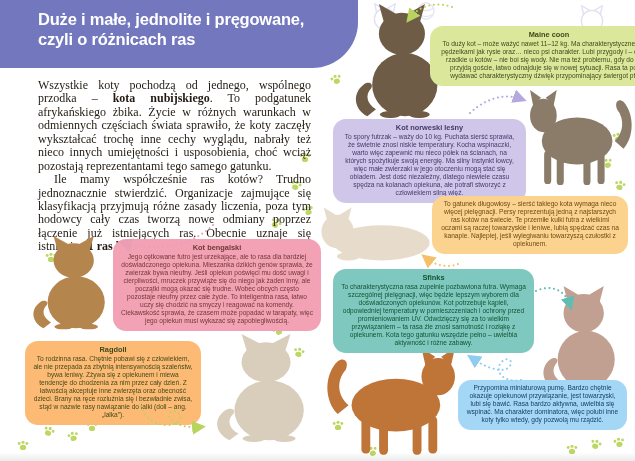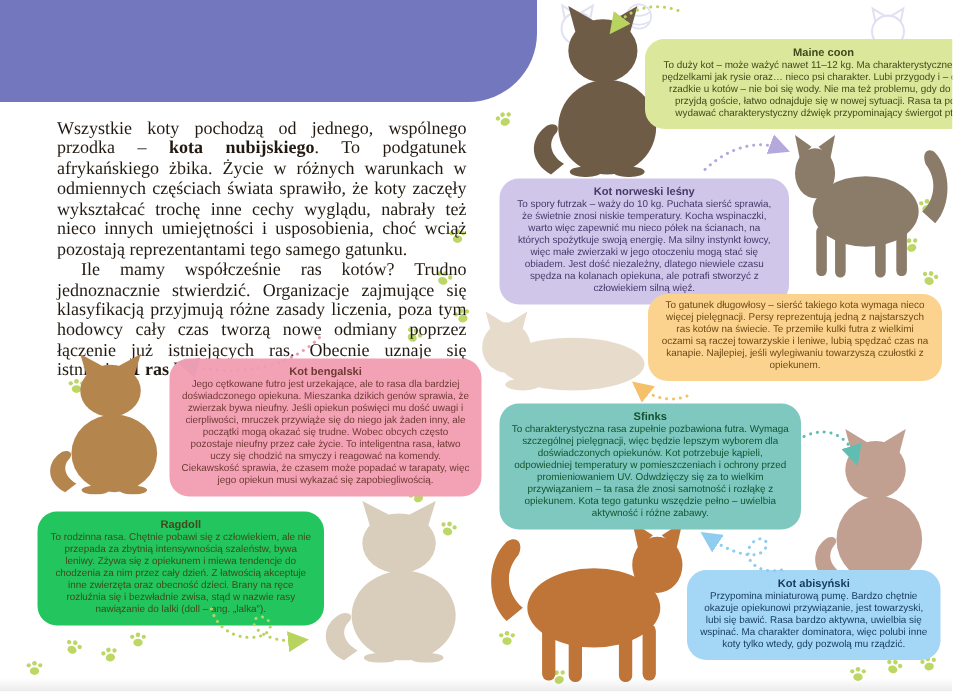--- a/index.html
+++ b/index.html
@@ -14,21 +14,21 @@
   #intro{position:absolute;left:38px;top:79px;width:273px;color:#221a12;
          font-family:"Liberation Serif",serif;font-size:12px;line-height:1.12;text-align:justify;z-index:3;}
   #intro p{margin:0;}
   #intro p.indent{text-indent:16px;}
   #intro .b{font-weight:bold;}
   
   .box{position:absolute;border-radius:13px;padding:4px 8px 6px;box-sizing:border-box;z-index:4;}
   .box .t{font-weight:bold;font-size:7.4px;text-align:center;margin-bottom:1px;}
   .box .d{font-size:6.6px;line-height:1.22;text-align:center;}
   #box-bengal  {left:113px;top:239px;width:208px;background:#f3a2b6;color:#6e3a33;}
-  #box-ragdoll {left:25px; top:341px;width:191px;background:#22c55e;color:#3f4a1c;}
+  #box-ragdoll {left:25px; top:341px;width:176px;background:#fdba74;color:#3f4a1c;}
   #box-maine   {left:430px;top:26px; width:238px;background:#dbe79a;color:#3f4a1c;}
   #box-norweski{left:333px;top:119px;width:193px;background:#cfc6e9;color:#46396a;}
   #box-perski  {left:432px;top:196px;width:196px;background:#fbd38e;color:#6d4a17;}
   #box-sfinks  {left:333px;top:269px;width:201px;background:#7ec8c0;color:#14532d;}
   #box-aby     {left:458px;top:380px;width:169px;background:#a4d7f5;color:#14395e;}
   
   .cat{position:absolute;z-index:3;}
   
   .paw{position:absolute;width:12px;height:12px;color:#bdd765;z-index:1;}
   
@@ -99,20 +99,24 @@
     </g>
     <g color="#e0e1f2">
       <use href="#sym-doodle-cat" x="368" y="2" width="34" height="29"></use>
       <use href="#sym-doodle-yarn" x="415" y="0" width="22" height="22"></use>
       <use href="#sym-doodle-cat" x="575" y="4" width="34" height="29"></use>
       <use href="#sym-doodle-yarn" x="612" y="34" width="22" height="22"></use>
     </g>
   </svg>
 
   <div id="header"></div>
+  <div id="page-title">
+    <div>Duże i małe, jednolite i pręgowane,</div>
+    <div>czyli o różnicach ras</div>
+  </div>
 
   <div id="intro">
     <p><span>Wszystkie koty pochodzą od jednego, wspólnego przodka – </span><span class="b">kota nubijskiego</span><span>. To podgatunek afrykańskiego żbika. Życie w różnych warunkach w odmiennych częściach świata sprawiło, że koty zaczęły wykształcać trochę inne cechy wyglądu, nabrały też nieco innych umiejętności i usposobienia, choć wciąż pozostają reprezentantami tego samego gatunku.</span></p>
     <p class="indent"><span>Ile mamy współcześnie ras kotów? Trudno jednoznacznie stwierdzić. Organizacje zajmujące się klasyfikacją przyjmują różne zasady liczenia, poza tym hodowcy cały czas tworzą nowe odmiany poprzez łączenie już istniejących ras. Obecnie uznaje się istnienie </span><span class="b">41 ras kotów</span><span>.</span></p>
   </div>
 
   <div class="box" id="box-bengal">
     <div class="t">Kot bengalski</div>
     <div class="d">Jego cętkowane futro jest urzekające, ale to rasa dla bardziej doświadczonego opiekuna. Mieszanka dzikich genów sprawia, że zwierzak bywa nieufny. Jeśli opiekun poświęci mu dość uwagi i cierpliwości, mruczek przywiąże się do niego jak żaden inny, ale początki mogą okazać się trudne. Wobec obcych często pozostaje nieufny przez całe życie. To inteligentna rasa, łatwo uczy się chodzić na smyczy i reagować na komendy. Ciekawskość sprawia, że czasem może popadać w tarapaty, więc jego opiekun musi wykazać się zapobiegliwością.</div>
   </div>
@@ -129,21 +133,20 @@
     <div class="d">To spory futrzak – waży do 10 kg. Puchata sierść sprawia, że świetnie znosi niskie temperatury. Kocha wspinaczki, warto więc zapewnić mu nieco półek na ścianach, na których spożytkuje swoją energię. Ma silny instynkt łowcy, więc małe zwierzaki w jego otoczeniu mogą stać się obiadem. Jest dość niezależny, dlatego niewiele czasu spędza na kolanach opiekuna, ale potrafi stworzyć z człowiekiem silną więź.</div>
   </div>
   <div class="box" id="box-perski">
     <div class="d">To gatunek długowłosy – sierść takiego kota wymaga nieco więcej pielęgnacji. Persy reprezentują jedną z najstarszych ras kotów na świecie. Te przemiłe kulki futra z wielkimi oczami są raczej towarzyskie i leniwe, lubią spędzać czas na kanapie. Najlepiej, jeśli wylegiwaniu towarzyszą czułostki z opiekunem.</div>
   </div>
   <div class="box" id="box-sfinks">
     <div class="t">Sfinks</div>
     <div class="d">To charakterystyczna rasa zupełnie pozbawiona futra. Wymaga szczególnej pielęgnacji, więc będzie lepszym wyborem dla doświadczonych opiekunów. Kot potrzebuje kąpieli, odpowiedniej temperatury w pomieszczeniach i ochrony przed promieniowaniem UV. Odwdzięczy się za to wielkim przywiązaniem – ta rasa źle znosi samotność i rozłąkę z opiekunem. Kota tego gatunku wszędzie pełno – uwielbia aktywność i różne zabawy.</div>
   </div>
   <div class="box" id="box-aby">
-    <div class="t">Kot abisyński</div>
     <div class="d">Przypomina miniaturową pumę. Bardzo chętnie okazuje opiekunowi przywiązanie, jest towarzyski, lubi się bawić. Rasa bardzo aktywna, uwielbia się wspinać. Ma charakter dominatora, więc polubi inne koty tylko wtedy, gdy pozwolą mu rządzić.</div>
   </div>
 
   <svg class="cat" style="left:30px;top:236px;width:84px;height:94px;color:#b5854e">
       <use href="#sym-cat-sit" width="100" height="130" transform="scale(0.84,0.72)"></use>
     </svg>
   <svg class="cat" style="left:213px;top:334px;width:102px;height:108px;color:#d9cdbc">
       <use href="#sym-cat-sit" width="100" height="130" transform="scale(1.02,0.83)"></use>
     </svg>
   <svg class="cat" style="left:352px;top:4px;width:96px;height:114px;color:#6f5c46">

